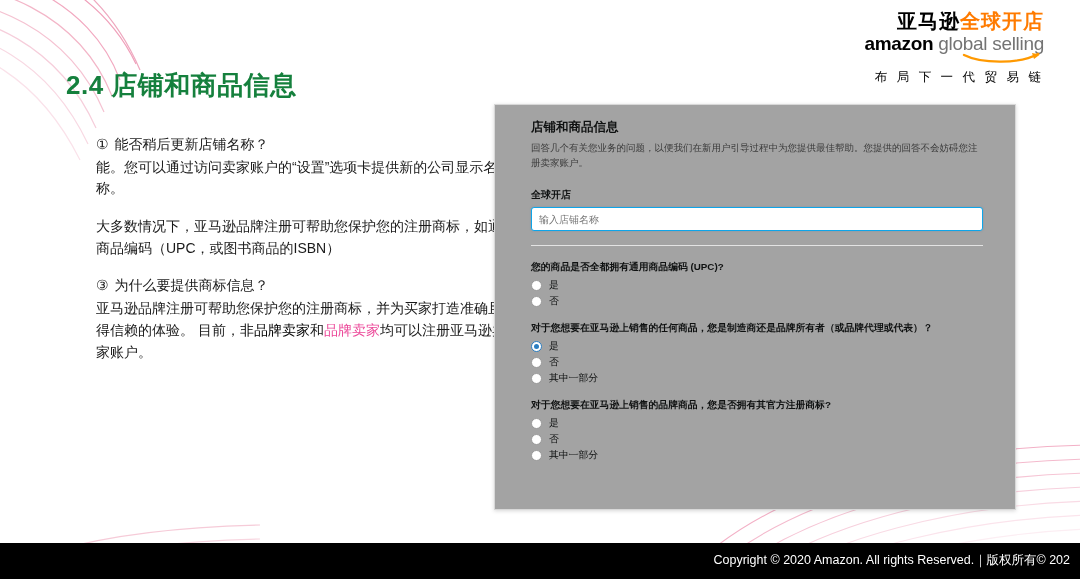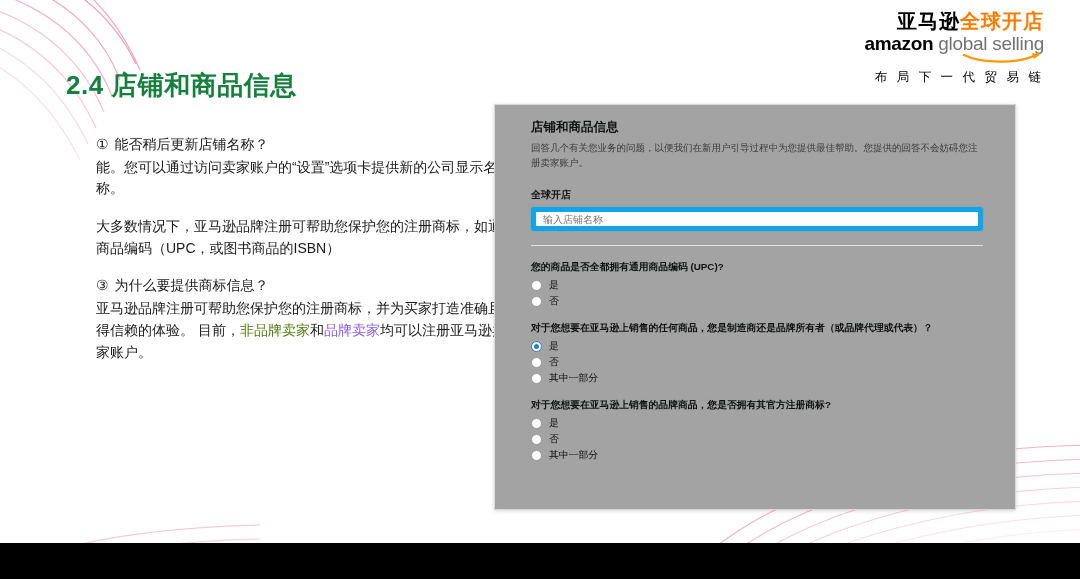--- a/index.html
+++ b/index.html
@@ -93,22 +93,22 @@
     width: 420px;
     font-size: 14px;
     line-height: 1.55;
     color: #1a1a1a;
     margin-left: 16px;
   }
   .qa-block { margin-bottom: 16px; }
   .qa-q { margin: 0 0 1px 0; }
   .qa-q .num { margin-right: 6px; }
   .qa-a { margin: 0; }
-  .hl-orange { color: #4d7c0f; }
-  .hl-green { color: #8b5cf6; }
+  .hl-orange { color: #000000; }
+  .hl-green { color: #ec4899; }
 
   
   .panel {
     position: absolute;
     left: 494px;
     top: 104px;
     width: 522px;
     height: 406px;
     background: #a3a3a3;
     border: 1px solid #d8d8d8;
@@ -134,21 +134,21 @@
     font-size: 10px;
     font-weight: bold;
     color: #0f1111;
     margin-bottom: 5px;
   }
   .text-input {
     display: block;
     width: 452px;
     height: 24px;
     box-sizing: border-box;
-    border: 5px solid #0ea5e9;
+    border: 1px solid #0ea5e9;
     border-radius: 3px;
     padding: 2px 7px;
     font-size: 10px;
     color: #7a7a7a;
     font-family: "Liberation Sans", sans-serif;
     background: #fff;
     box-shadow: 0 0 2px rgba(0,120,200,0.25);
     outline: none;
   }
   .divider {
@@ -341,14 +341,15 @@
         <span class="opt-label">否</span>
       </div>
       <div class="opt-row">
         <span class="radio"></span>
         <span class="opt-label">其中一部分</span>
       </div>
     </div>
   </div>
 
   <div class="footer-bar"></div>
+  <div class="footer-text">Copyright © 2020 Amazon. All rights Reserved.｜版权所有© 202</div>
 
 </div>
 
 </body></html>

